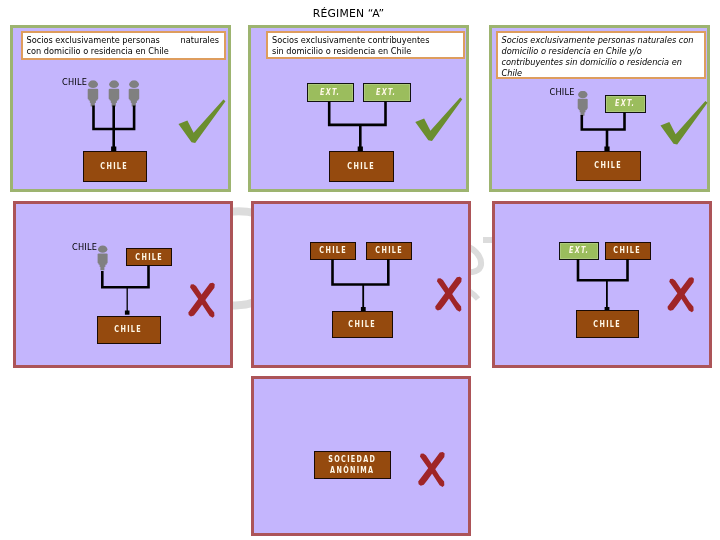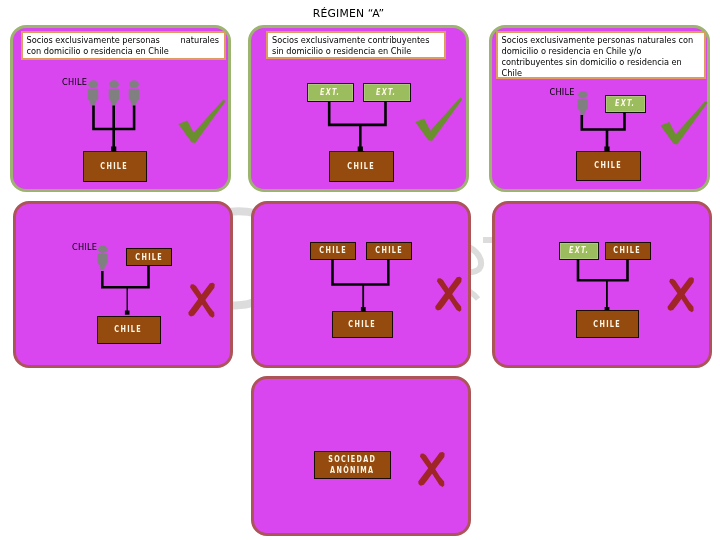--- a/index.html
+++ b/index.html
@@ -3,21 +3,21 @@
 <meta charset="utf-8">
 <style>
   html,body{margin:0;padding:0;background:#fff;}
   body{width:720px;height:540px;font-family:"Liberation Sans",sans-serif;overflow:hidden;position:relative;}
   .stage{position:absolute;left:0;top:0;width:720px;height:540px;background:#fff;}
 
   .wm{position:absolute;left:0;top:0;width:720px;height:540px;z-index:0;}
 
   .title{position:absolute;left:0;top:7px;width:697px;text-align:center;font-family:"DejaVu Sans",sans-serif;font-size:10.8px;color:#000;z-index:5;letter-spacing:0.2px;}
 
-  .panel{position:absolute;box-sizing:border-box;background:#d946ef;z-index:2;border-radius:16px;}
+  .panel{position:absolute;box-sizing:border-box;background:#c4b5fd;z-index:2;}
   .panel.g{border:3px solid #9db470;}
   .panel.r{border:3px solid #ac5458;}
 
   .cap{position:absolute;box-sizing:border-box;border:2.5px solid #de9d5e;background:#fff;}
   .cap .t{font-family:"DejaVu Sans",sans-serif;font-size:8.2px;line-height:11px;color:#000;padding:2px 4px 1px 4px;display:block;white-space:pre-wrap;}
 
   .box{position:absolute;box-sizing:border-box;display:flex;align-items:center;justify-content:center;
         line-height:10px;}
   .box > span{display:block;font-family:"DejaVu Sans",sans-serif;font-size:9px;font-weight:bold;letter-spacing:1.8px;
         color:#fff8e8;text-align:center;line-height:11px;transform:scaleX(0.72);white-space:pre-line;}
@@ -87,21 +87,21 @@
     </svg>
     <div class="box brown" style="left:69.5px;top:122.5px;width:64px;height:31px;">
         <span>CHILE</span>
       </div>
     <svg class="fig" width="221" height="166" viewBox="0 0 221 166" style="pointer-events:none;">
       <path fill="#6b8e2e" transform="translate(159.2,66.2) scale(1.045)" d="M6 28.5 L14.5 25.2 L20.5 37 L49 5 L51 6.8 L22 46.6 L18.5 46 Z"></path>
     </svg>
   </div>
 
   <div class="panel g" style="left:248px;top:25px;width:221px;height:167px;">
-    <div class="cap" style="left:15px;top:3px;width:180px;height:28px;">
+    <div class="cap" style="left:15px;top:3px;width:199px;height:28px;">
       <span class="t">Socios exclusivamente contribuyentes
 sin domicilio o residencia en Chile</span>
     </div>
     <div class="box grn" style="left:55.5px;top:54.5px;width:47px;height:19px;">
         <span>EXT.</span>
       </div>
     <div class="box grn" style="left:111.5px;top:54.5px;width:48px;height:19px;">
         <span>EXT.</span>
       </div>
     <svg class="fig" width="221" height="166" viewBox="0 0 221 166">
@@ -113,21 +113,21 @@
     </svg>
     <div class="box brown" style="left:77.5px;top:122.5px;width:65px;height:31px;">
         <span>CHILE</span>
       </div>
     <svg class="fig" width="221" height="166" viewBox="0 0 221 166">
       <path fill="#6b8e2e" transform="translate(158,64.2) scale(1.045)" d="M6 28.5 L14.5 25.2 L20.5 37 L49 5 L51 6.8 L22 46.6 L18.5 46 Z"></path>
     </svg>
   </div>
 
   <div class="panel g" style="left:489px;top:25px;width:221px;height:167px;">
-    <div class="cap" style="left:3.5px;top:2.5px;width:210px;height:48px;">
+    <div class="cap" style="left:3.5px;top:2.5px;width:210px;height:48px;font-style:italic;">
       <span class="t">Socios exclusivamente personas naturales con
 domicilio o residencia en Chile y/o
 contribuyentes sin domicilio o residencia en
 Chile</span>
     </div>
     <div class="lbl" style="left:57.5px;top:58.5px;">CHILE</div>
     <div class="box grn" style="left:112.5px;top:66.5px;width:41px;height:18.5px;">
         <span>EXT.</span>
       </div>
     <svg class="fig" width="221" height="166" viewBox="0 0 221 166">

